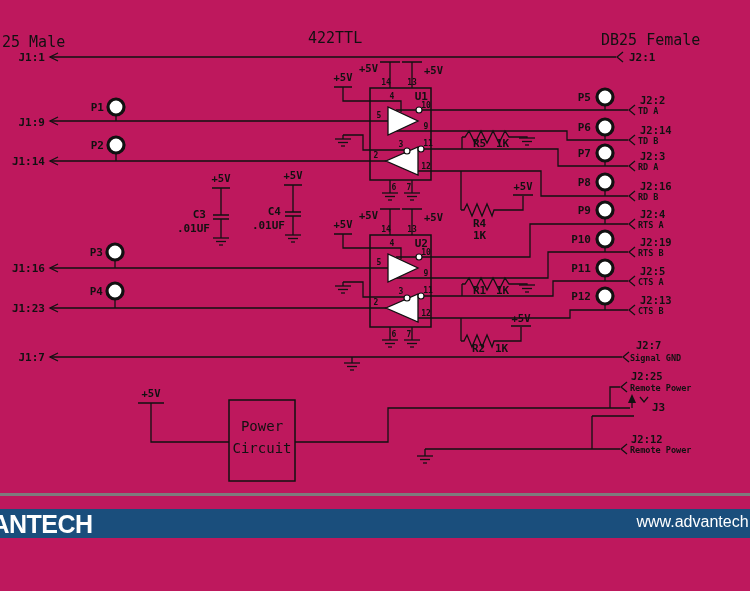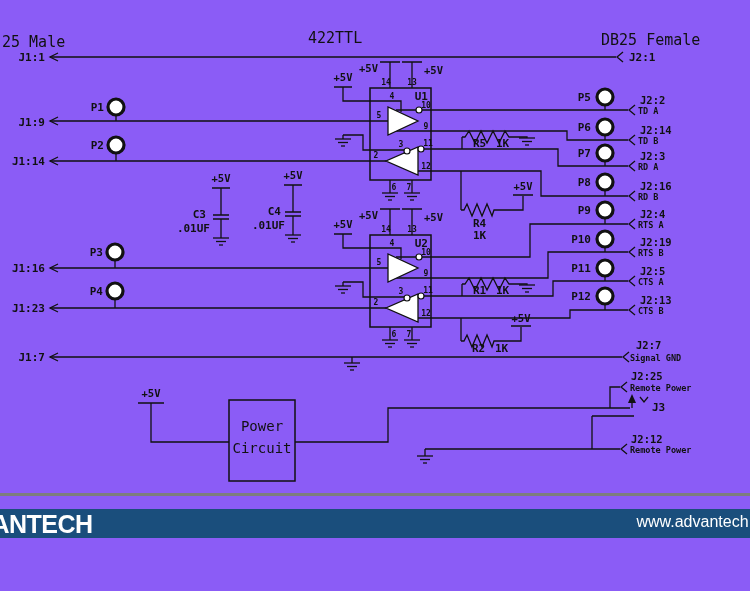--- a/index.html
+++ b/index.html
@@ -1,16 +1,16 @@
 <!DOCTYPE html>
 <html><head>
 <meta charset="utf-8">
 <style>
   html,body{margin:0;padding:0;background:#fff;}
-  .stage{position:relative;width:750px;height:591px;background:#8b5cf6;overflow:hidden;
+  .stage{position:relative;width:750px;height:591px;background:#be185d;overflow:hidden;
          font-family:"DejaVu Sans Mono",monospace;}
   svg text{font-family:"DejaVu Sans Mono",monospace;fill:#111;}
   .w{stroke:#111;stroke-width:1.3;fill:none;}
   .box{stroke:#111;stroke-width:1.5;fill:none;}
   .tri{stroke:#111;stroke-width:1.3;fill:#fff;}
   .bub{stroke:#111;stroke-width:1.2;fill:#fff;}
   .pad{stroke:#111;stroke-width:3.2;fill:#fff;}
   .t15{font-size:15px;}
   .t14{font-size:14px;}
   .t11{font-size:11px;font-weight:bold;}

